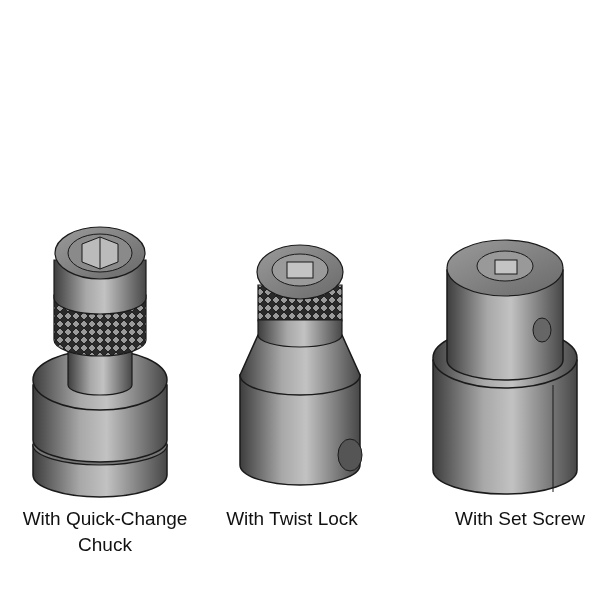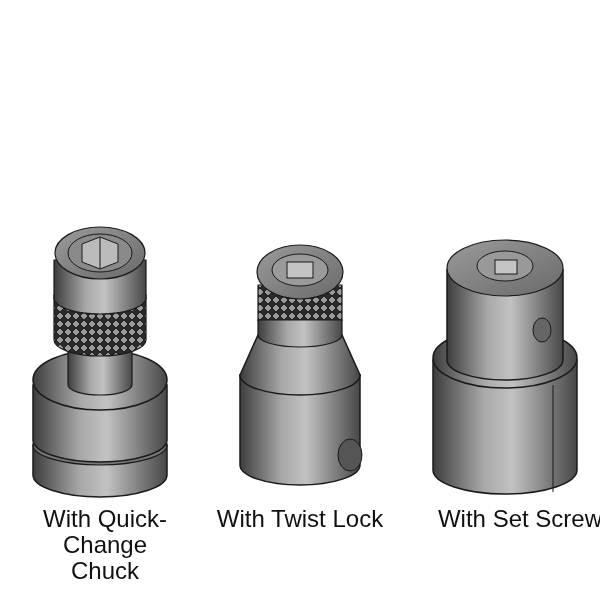--- a/index.html
+++ b/index.html
@@ -1,18 +1,18 @@
 <!DOCTYPE html>
 <html><head>
 <meta charset="utf-8">
 <style>
   html, body { margin:0; padding:0; background:#ffffff; }
   body { width:600px; height:600px; position:relative; overflow:hidden;
          font-family: "Liberation Sans", "DejaVu Sans", sans-serif; }
-  .label { position:absolute; text-align:center; color:#111; font-size:24px; line-height:26px; white-space:pre-line; }
+  .label { position:absolute; text-align:center; color:#111; font-size:19px; line-height:26px; white-space:pre-line; }
   svg { position:absolute; }
 </style>
 </head>
 <body>
 
 <svg width="600" height="600" viewBox="0 0 600 600">
   <defs>
     <linearGradient id="cyl" x1="0" x2="1" y1="0" y2="0">
       <stop offset="0" stop-color="#3d3d3d"></stop>
       <stop offset="0.35" stop-color="#a8a8a8"></stop>
@@ -61,14 +61,14 @@
     <ellipse cx="505" cy="268" rx="58" ry="28" fill="url(#top)" stroke="#1a1a1a" stroke-width="1.2"></ellipse>
     <ellipse cx="505" cy="266" rx="28" ry="15" fill="#999" stroke="#1a1a1a"></ellipse>
     <rect x="495" y="260" width="22" height="14" fill="#c4c4c4" stroke="#1a1a1a"></rect>
     <ellipse cx="542" cy="330" rx="9" ry="12" fill="#666" stroke="#1a1a1a"></ellipse>
     <line x1="553" y1="385" x2="553" y2="492" stroke="#1a1a1a"></line>
   </g>
 </svg>
 
 <div class="label" style="left:5px; top:506px; width:200px;">With Quick-Change
 Chuck</div>
-<div class="label" style="left:200px; top:506px; width:200px;">With Twist Lock</div>
+<div class="label" style="left:192px; top:506px; width:200px;">With Twist Lock</div>
 <div class="label" style="left:420px; top:506px; width:200px;">With Set Screw</div>
 
 </body></html>

